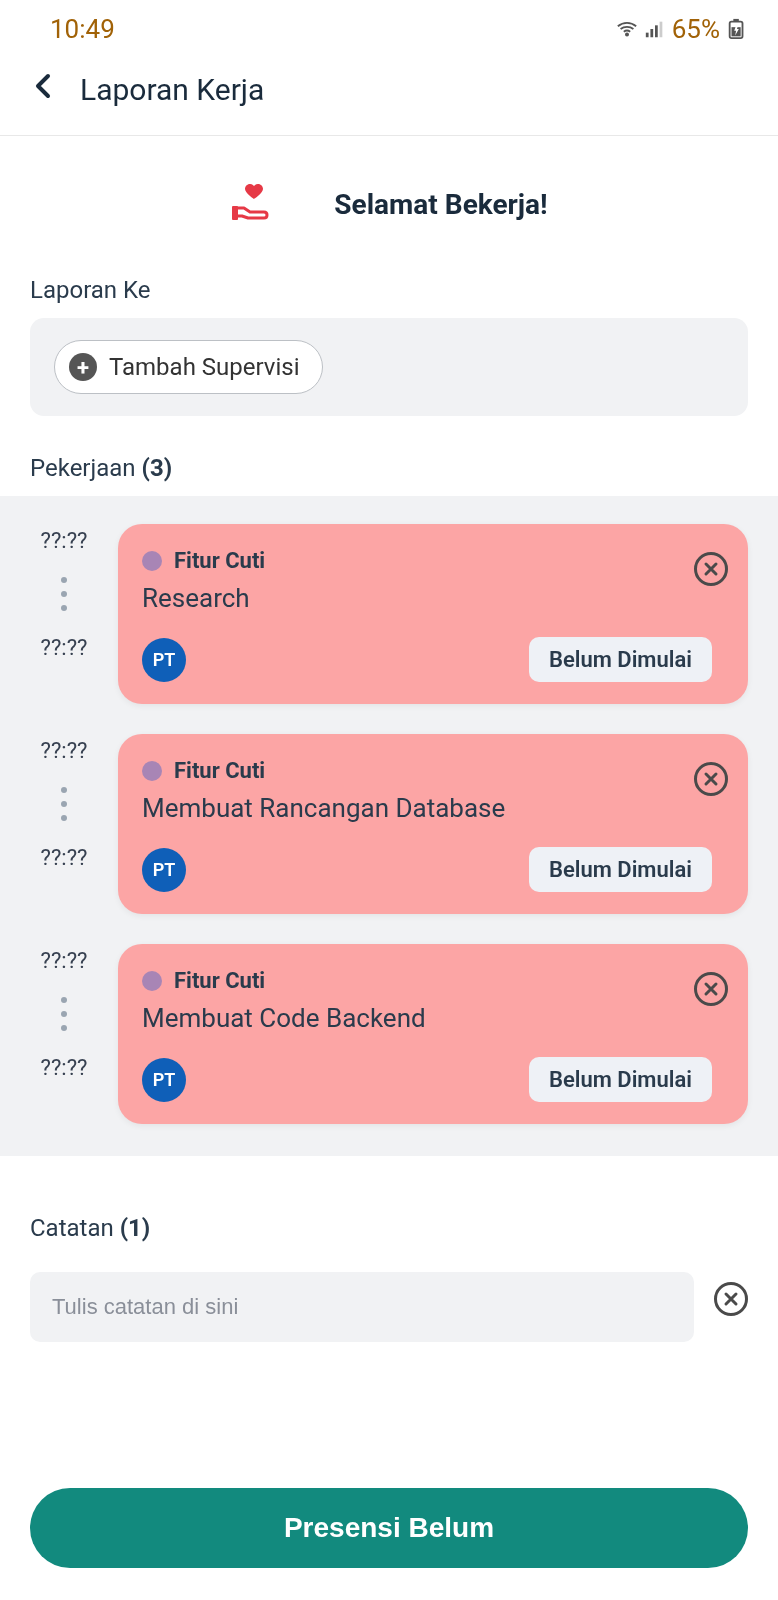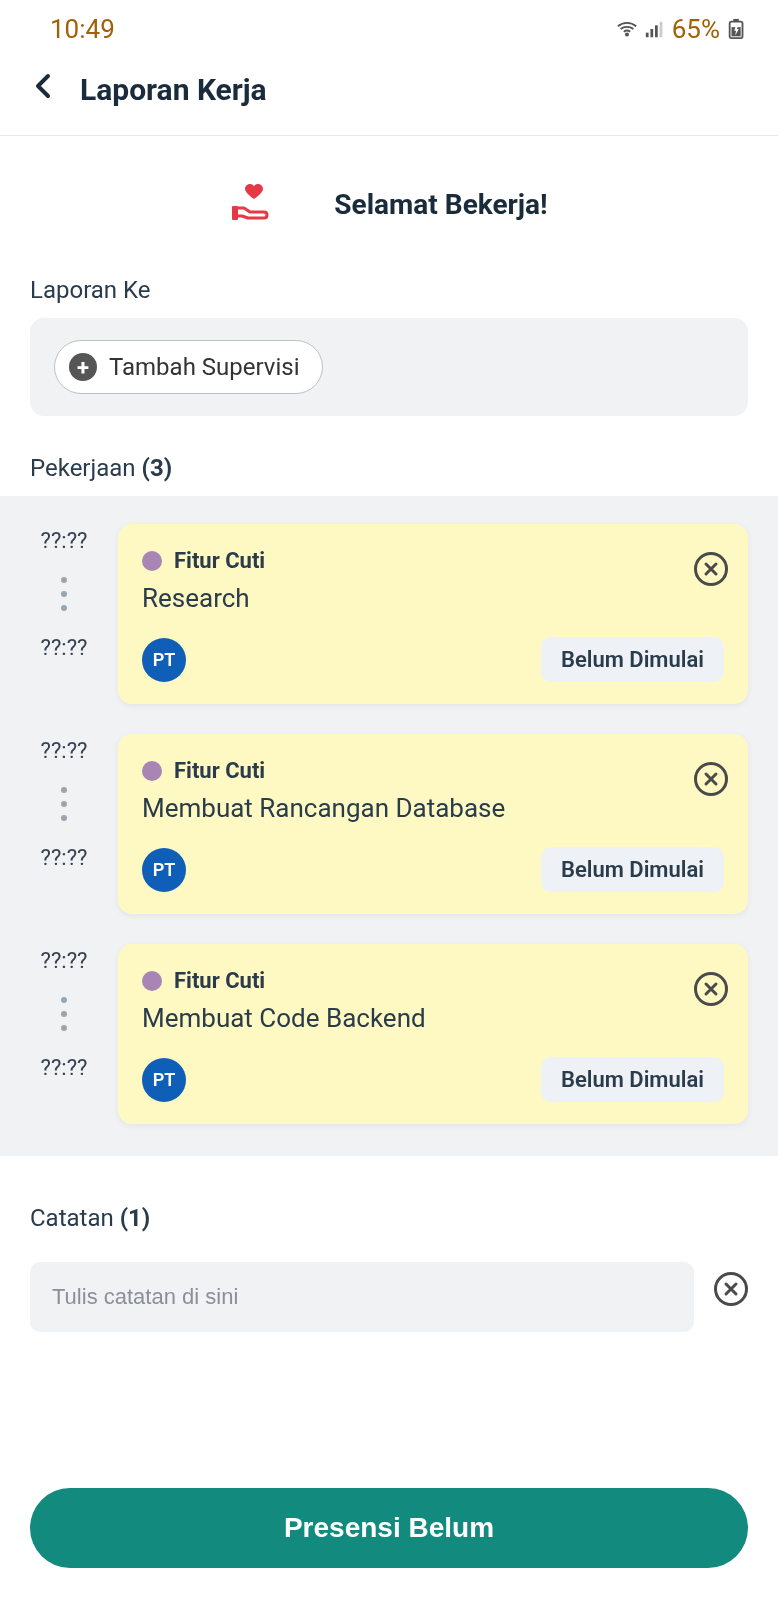--- a/index.html
+++ b/index.html
@@ -27,21 +27,21 @@
 
 
 .app-header {
   display: flex;
   align-items: center;
   gap: 28px;
   padding: 18px 30px 28px 34px;
   border-bottom: 1px solid #e8e8e8;
 }
 .back-btn { font-size: 30px; font-weight: bold; cursor: pointer; }
-.app-title { font-size: 30px; font-weight: 700; color: #1a2b3c; }
+.app-title { font-size: 30px; font-weight: 400; color: #1a2b3c; }
 
 
 .greeting {
   display: flex;
   align-items: center;
   justify-content: center;
   gap: 18px;
   padding: 42px 0 38px 0;
 }
 .greet-icon svg { width: 48px; height: 48px; }
@@ -103,23 +103,23 @@
 }
 .time-col .dots {
   margin: 24px 0;
   display: flex; flex-direction: column; gap: 8px;
 }
 .time-col .dots span {
   width: 6px; height: 6px; background: #9aa5b1; border-radius: 50%;
 }
 .task-card {
   flex: 1;
-  background: #fef9c3;
-  border-radius: 14px;
-  padding: 24px 24px 22px 24px;
+  background: #fca5a5;
+  border-radius: 24px;
+  padding: 24px 36px 22px 24px;
   box-shadow: 0 2px 6px rgba(0,0,0,0.06);
   position: relative;
 }
 .task-tag-row {
   display: flex; align-items: center; gap: 12px;
   margin-bottom: 10px;
 }
 .tag-dot { width: 20px; height: 20px; border-radius: 50%; background: #a885b5; }
 .tag-name { font-size: 22px; font-weight: 700; color: #2a3b4c; }
 .task-title { font-size: 26px; color: #2a3b4c; margin-bottom: 24px; }
@@ -146,21 +146,21 @@
   top: 28px; right: 20px;
   width: 34px; height: 34px;
   border: 3px solid #4a4a4a;
   border-radius: 50%;
   display: flex; align-items: center; justify-content: center;
   cursor: pointer;
   color: #4a4a4a; font-weight: bold; font-size: 20px;
 }
 
 
-.notes-section { padding-top: 40px; }
+.notes-section { padding-top: 50px; }
 .note-input-row {
   display: flex;
   align-items: center;
   gap: 20px;
   padding: 0 30px;
 }
 .note-input {
   flex: 1;
   background: #f1f2f4;
   border: none;

